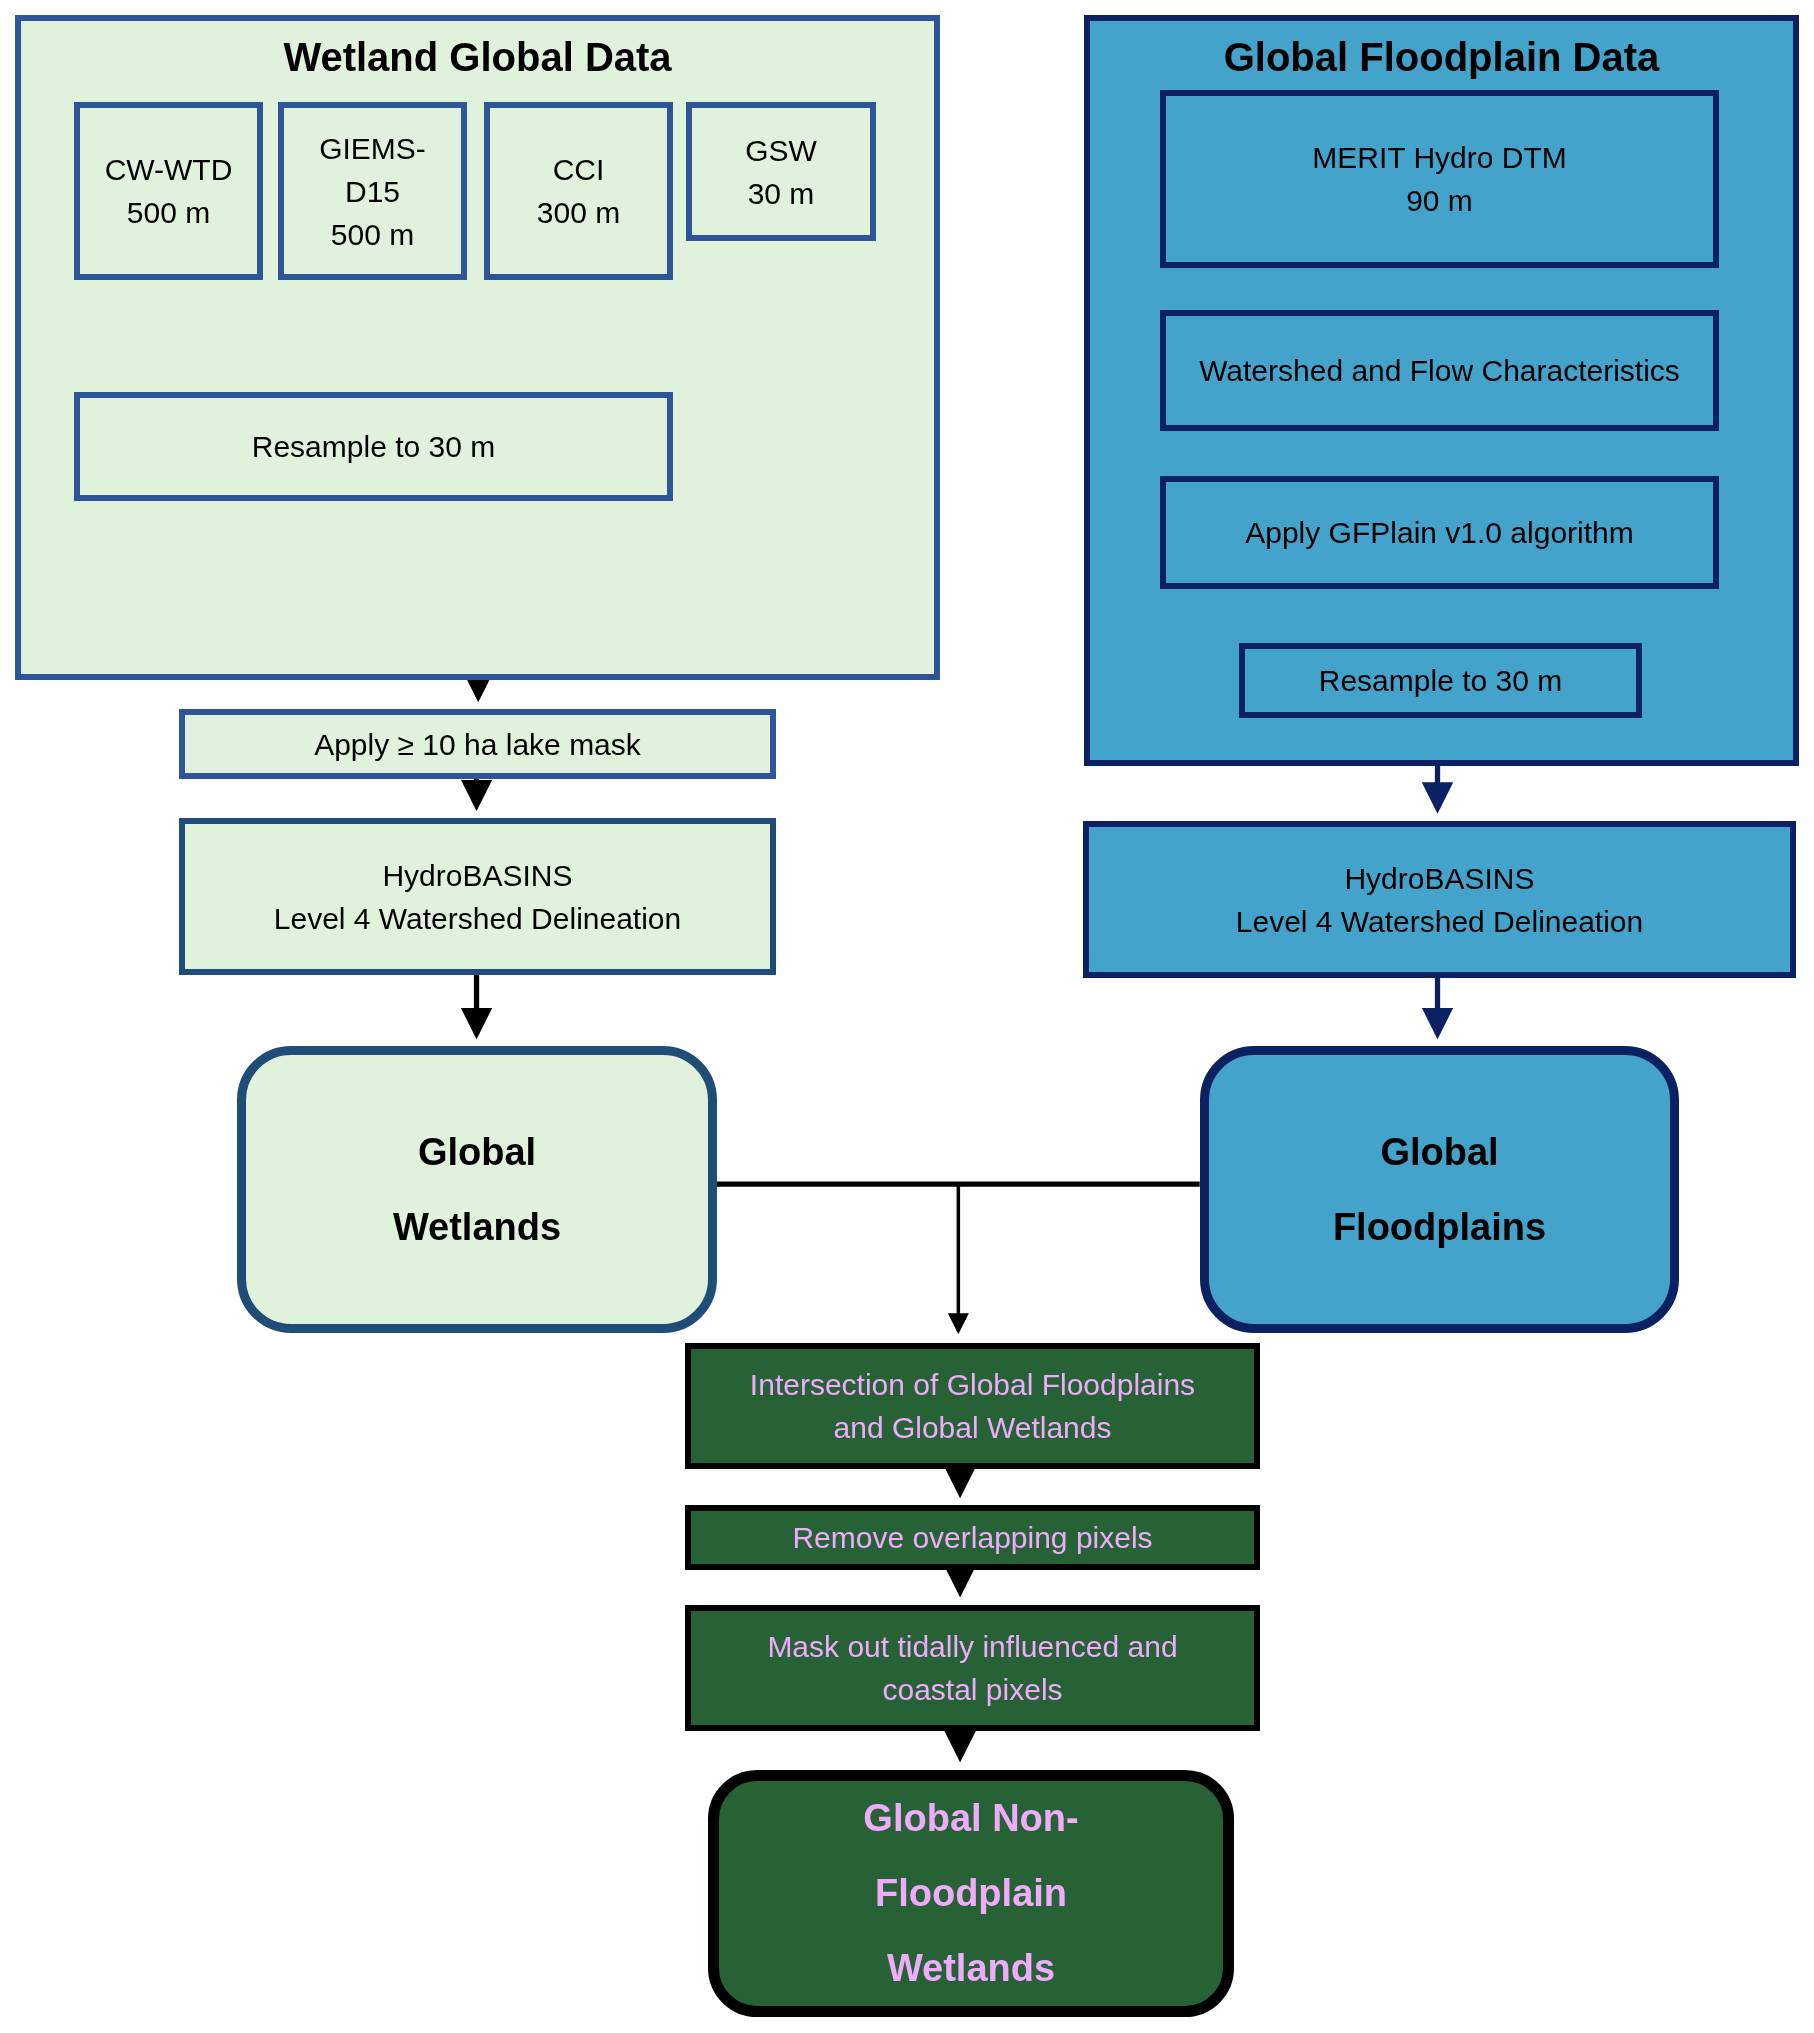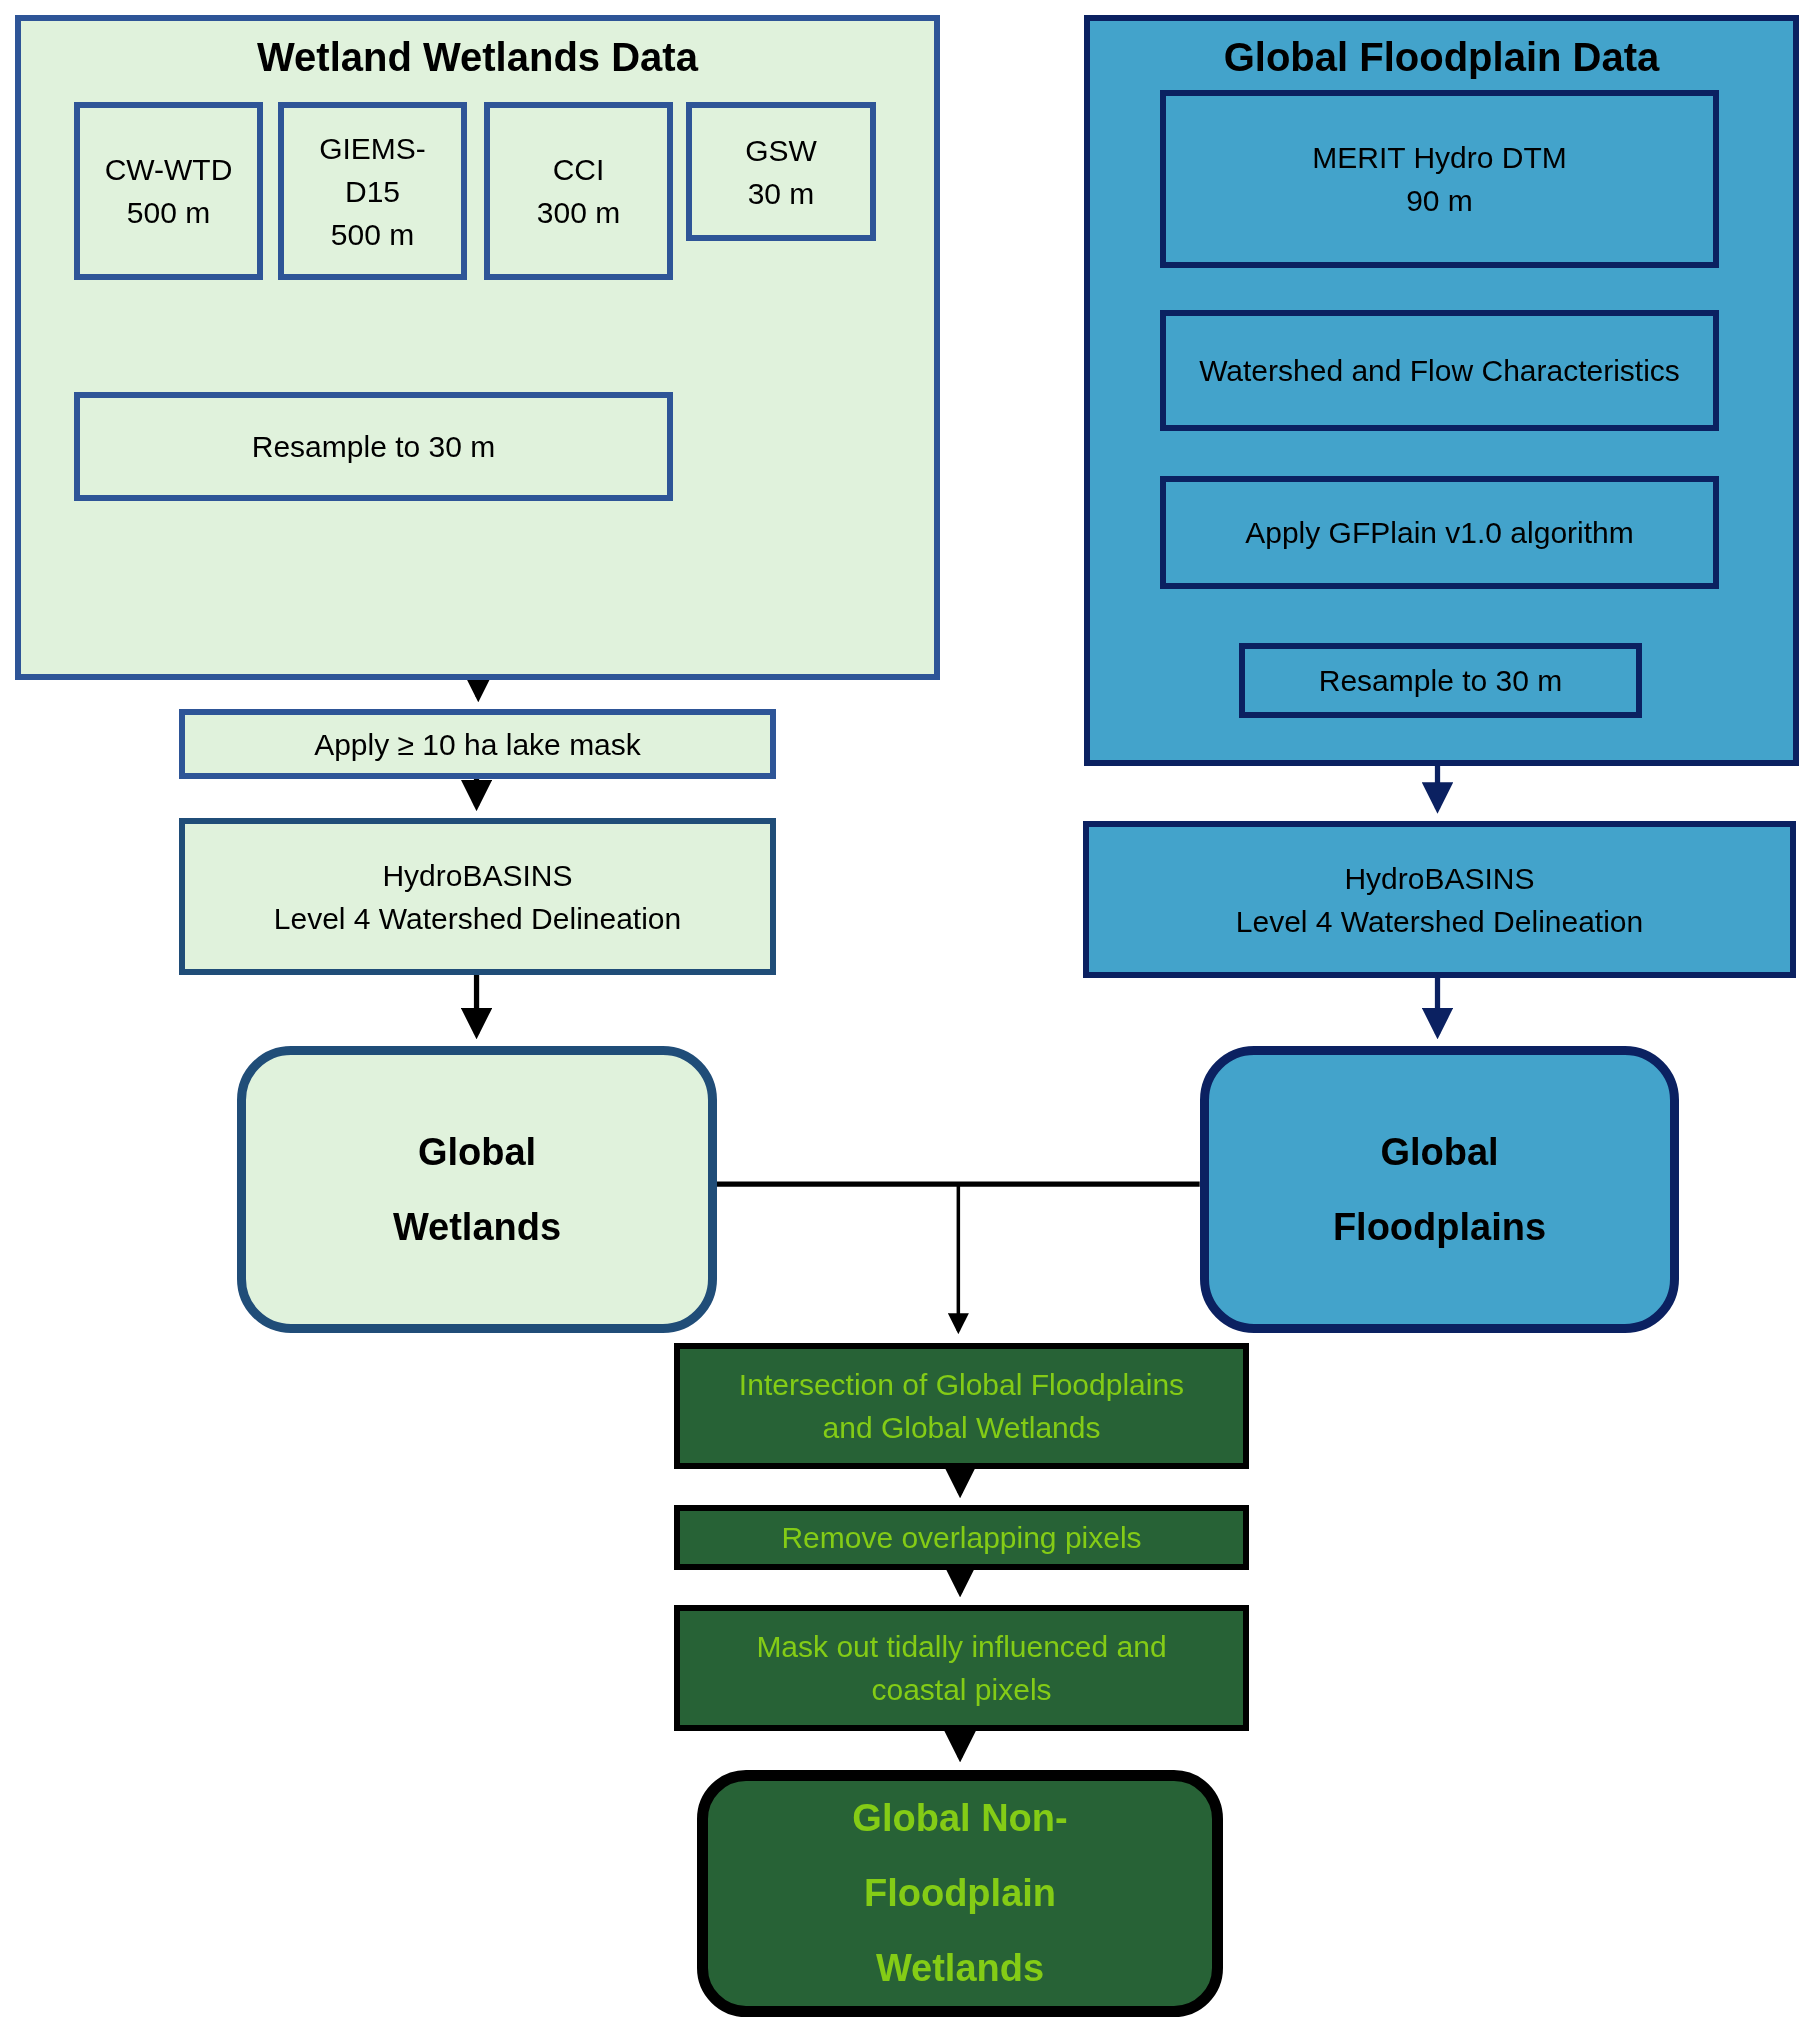--- a/index.html
+++ b/index.html
@@ -3,21 +3,21 @@
 <meta charset="utf-8">
 <style>
   html, body { margin:0; padding:0; background:#ffffff; }
   body { width:1814px; height:2033px; position:relative; overflow:hidden;
          font-family:"Liberation Sans", "DejaVu Sans", sans-serif; color:#000; }
   .box { position:absolute; box-sizing:border-box; display:flex; flex-direction:column;
          align-items:center; justify-content:center; text-align:center; }
   .lg { background:#e0f2dc; border:6.1px solid #2e5597; }
   .lg2 { background:#e0f2dc; border:6.1px solid #204d78; }
   .bl { background:#43a3cb; border:6.1px solid #0b2161; }
-  .gr { background:#276236; border:6.1px solid #000; color:#84cc16; }
+  .gr { background:#276236; border:6.1px solid #000; color:#f0abfc;margin-left:11px; }
   .panel-title { position:absolute; left:0; right:0; text-align:center; font-weight:bold; font-size:40px; }
   .t { font-size:30px; line-height:43px; }
   .big { font-weight:bold; font-size:38px; line-height:75px; }
   .rounded { border-radius:54px; }
   svg.conn { position:absolute; left:0; top:0; }
 </style>
 </head>
 <body>
 
 <svg class="conn" width="1814" height="2033" viewBox="0 0 2067 2316">
@@ -51,21 +51,21 @@
     <line x1="816" y1="1349" x2="1367" y2="1349" stroke-width="6"></line>
     <line x1="1092" y1="1349" x2="1092" y2="1516" stroke-width="4" marker-end="url(#ab)"></line>
     <line x1="1094" y1="1673" x2="1094" y2="1701" stroke-width="6" marker-end="url(#ab)"></line>
     <line x1="1094" y1="1788" x2="1094" y2="1814" stroke-width="6" marker-end="url(#ab)"></line>
     <line x1="1094" y1="1971" x2="1094" y2="2002" stroke-width="6" marker-end="url(#ab)"></line>
   </g>
 </svg>
 
 <div class="box lg" style="left:15px; top:15px; width:925px; height:665px; justify-content:flex-start;">
 </div>
-<div class="panel-title" style="left:15px; width:925px; right:auto; top:35px;">Wetland Wetlands Data</div>
+<div class="panel-title" style="left:15px; width:925px; right:auto; top:35px;">Wetland Global Data</div>
 
 <div class="box lg t" style="left:74px; top:102px; width:189px; height:178px;">
   <div>CW-WTD</div>
   <div>500 m</div>
 </div>
 <div class="box lg t" style="left:278px; top:102px; width:189px; height:178px;">
   <div>GIEMS-</div>
   <div>D15</div>
   <div>500 m</div>
 </div>

